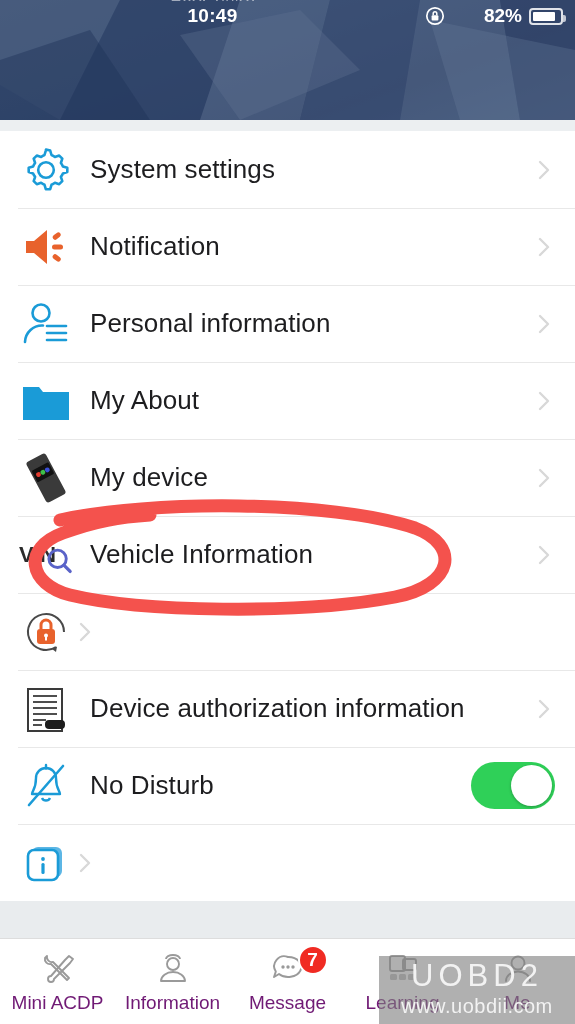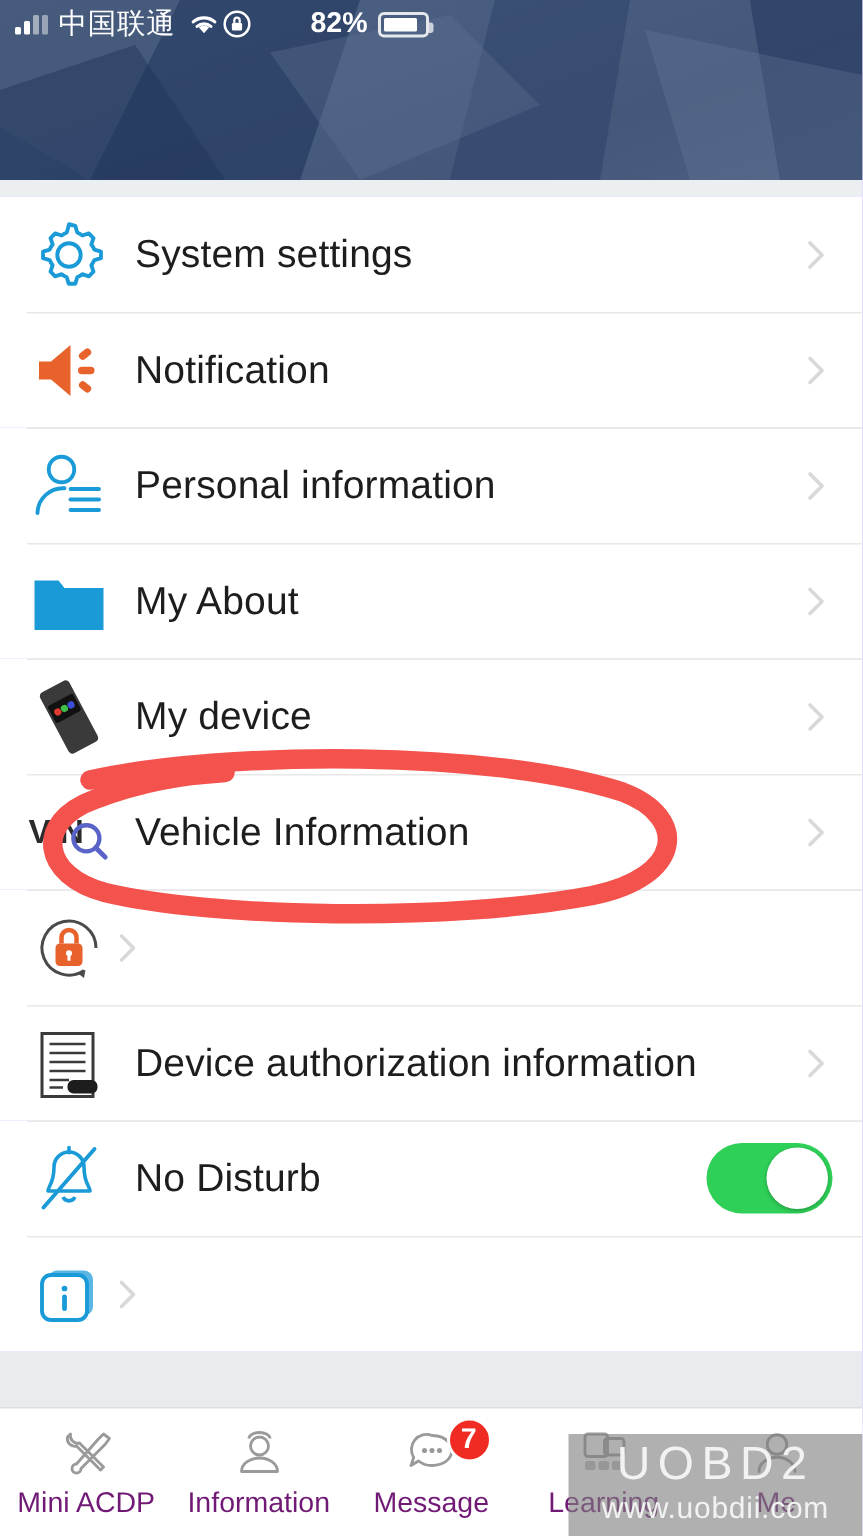--- a/index.html
+++ b/index.html
@@ -53,21 +53,21 @@
   .hero{
     position:absolute; top:0; left:0; width:575px; height:120px;
     background:linear-gradient(160deg,#44587a 0%,#3b5176 35%,#33456a 70%,#3d5478 100%);
     overflow:hidden;
   }
   .hero svg{ position:absolute; inset:0; }
 
   
   .list{
     position:absolute; top:131px; left:0; width:575px;
-    background:#c4b5fd;
+    background:#fde047;
   }
   .row{
     height:77px; display:flex; align-items:center;
     padding-left:18px; padding-right:20px; position:relative;
     background:#ffffff;
   }
   .row + .row::before{
     content:""; position:absolute; top:0; left:18px; right:0; height:1px;
     background:#e8e8e8;
   }
@@ -142,33 +142,23 @@
       <polygon points="330,0 420,0 400,120 300,120" fill="#3a4f74" opacity=".7"></polygon>
       <polygon points="420,0 500,0 520,120 400,120" fill="#5a6e8e" opacity=".45"></polygon>
       <polygon points="500,0 575,0 575,120 520,120" fill="#32456a" opacity=".7"></polygon>
       <polygon points="180,35 300,10 360,70 240,120" fill="#607493" opacity=".35"></polygon>
       <polygon points="0,60 90,30 150,120 0,120" fill="#1f3358" opacity=".45"></polygon>
       <polygon points="430,20 575,50 575,120 460,120" fill="#6b7f9c" opacity=".3"></polygon>
     </svg>
   </div>
 
   <div class="statusbar">
-    <div class="sb-left">
-      <span class="bars">
-          <i></i>
-          <i></i>
-          <i></i>
-          <i></i>
-        </span>
-      <span class="carrier">中国联通</span>
-      <svg class="wifi" width="24" height="18" viewBox="0 0 24 18">
-        <path d="M12 15.2 L8.6 11.3 a5.3 5.3 0 0 1 6.8 0 Z" fill="#fff"></path>
-        <path d="M4.8 7.6 a11 11 0 0 1 14.4 0" stroke="#fff" stroke-width="2.1" fill="none" stroke-linecap="round"></path>
-        <path d="M7.4 10.6 a7.2 7.2 0 0 1 9.2 0" stroke="#fff" stroke-width="2.1" fill="none" stroke-linecap="round"></path>
-      </svg>
+    <div class="sb-center">
+      <div class="ghost-title">AIIöC(问ð)</div>
+      <span class="clock">10:49</span>
     </div>
     <div class="sb-right">
       <svg width="20" height="20" viewBox="0 0 20 20">
         <circle cx="10" cy="10" r="8.2" fill="none" stroke="#fff" stroke-width="1.7"></circle>
         <rect x="6.6" y="9.2" width="6.8" height="5.2" rx="1" fill="#fff"></rect>
         <path d="M8.2 9.2 v-1.6 a1.8 1.8 0 0 1 3.6 0 v1.6" fill="none" stroke="#fff" stroke-width="1.5"></path>
       </svg>
       <span class="pct">82%</span>
       <span class="batt">
           <span></span>

